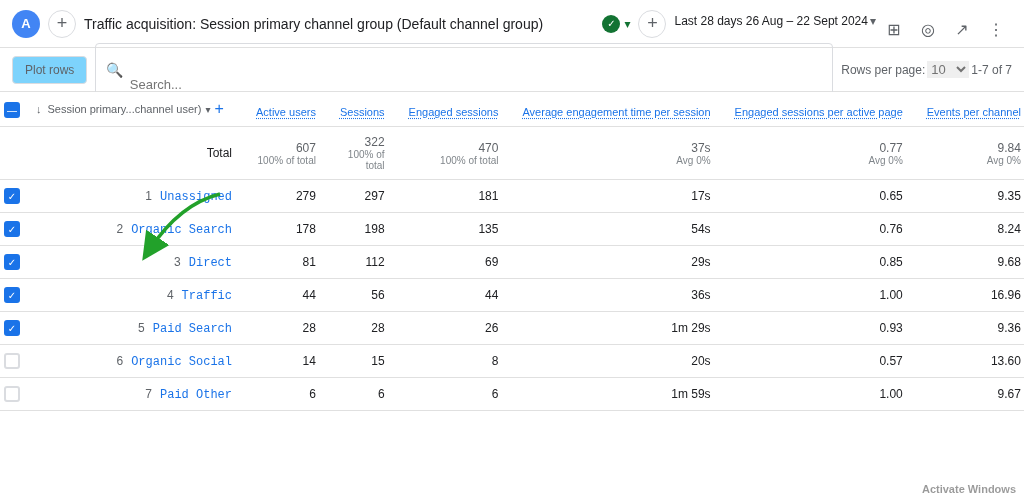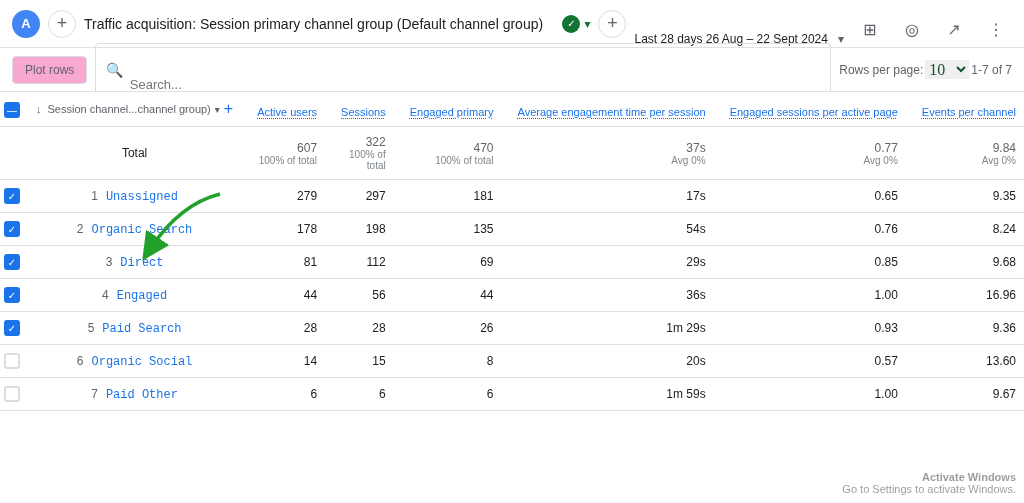--- a/index.html
+++ b/index.html
@@ -30,57 +30,57 @@
       display: flex; align-items: center; gap: 4px;
       color: #137333; font-size: 13px;
     }
     .topbar-status-icon {
       width: 18px; height: 18px; border-radius: 50%;
       background: #137333; color: #fff;
       display: flex; align-items: center; justify-content: center;
       font-size: 10px;
     }
     .topbar-right {
-      display: flex; align-items: flex-end; gap: 10px;
+      display: flex; align-items: flex-start; gap: 2px;
       font-size: 12px; color: #5f6368; flex-shrink: 0; margin-top: 12px;
     }
     .topbar-date { font-size: 12px; color: #202124; }
     .topbar-icon-btn {
       width: 32px; height: 32px; border-radius: 50%;
       display: flex; align-items: center; justify-content: center;
       cursor: pointer; color: #5f6368; font-size: 16px;
     }
     .chevron-down { font-size: 12px; }
 
     
     .toolbar {
       display: flex; align-items: center; height: 44px;
       padding: 0 12px; border-bottom: 1px solid #e0e0e0;
       background: #fff; gap: 8px;
     }
     .plot-rows-btn {
       border: 1px solid #dadce0; border-radius: 4px;
       padding: 6px 12px; font-size: 12px; color: #5f6368;
-      cursor: pointer; background: #f9a8d4;
+      cursor: pointer; background: #7dd3fc;
     }
     .search-box {
       display: flex; align-items: center; border: 1px solid #dadce0;
       border-radius: 4px; padding: 4px 10px; flex: 1; gap: 6px;
     }
     .search-icon { color: #9aa0a6; font-size: 14px; }
     .search-input {
       border: none; outline: none; font-size: 13px; color: #5f6368;
       width: 100%; background: transparent; margin-top: 29px;
     }
     .rows-per-page {
       display: flex; align-items: center; gap: 2px;
       font-size: 12px; color: #5f6368; margin-left: auto;
     }
     .rows-select {
-      border: none; font-size: 16px; color: #14532d; cursor: pointer; outline: none; font-family: Liberation Serif, serif;
+      border: none; font-size: 13px; color: #737373; cursor: pointer; outline: none;
     }
 
     
     .table-container {
       overflow-x: auto; overflow-y: auto;
       height: calc(503px - 48px - 44px);
     }
     table {
       width: 100%; border-collapse: collapse;
       font-size: 12px;
@@ -96,21 +96,21 @@
       text-align: left; min-width: 220px;
     }
     thead th .col-header-text {
       display: block; text-align: right;
       text-decoration: underline dotted; text-underline-offset: 2px;
       color: #1a73e8; font-weight: 500;
     }
 
     tbody tr { border-bottom: 1px solid #e0e0e0; }
     tbody td { padding: 8px 12px; text-align: right; color: #202124; }
-    tbody td.col-dim { text-align: center; color: #202124; }
+    tbody td.col-dim { text-align: right; color: #202124; }
     tbody tr.total-row td { font-size: 12px; color: #5f6368; }
     tbody tr.total-row td.label { font-weight: 500; color: #202124; }
 
     .checkbox-cell { width: 36px; text-align: center !important; padding: 8px 4px !important; }
     .dim-label { color: #1a73e8; cursor: pointer; font-family: Liberation Mono, monospace; }
 
     
     .cb {
       width: 16px; height: 16px; border-radius: 3px;
       border: 2px solid #dadce0; display: inline-block;
@@ -218,33 +218,33 @@
   <div class="table-container">
     <table>
       <thead>
         <tr>
           <th class="checkbox-cell">
             <span class="cb indeterminate">—</span>
           </th>
           <th class="col-dim">
             <div class="dim-header-cell">
               <span class="sort-arrow">↓</span>
-              <span class="dim-selector">Session channel...channel group)</span>
+              <span class="dim-selector">Session primary...channel user)</span>
               <span class="dim-dropdown-icon">▾</span>
               <span class="dim-add-icon">+</span>
             </div>
           </th>
           <th>
             <span class="col-header-text">Active users</span>
           </th>
           <th>
             <span class="col-header-text">Sessions</span>
           </th>
           <th>
-            <span class="col-header-text">Engaged primary</span>
+            <span class="col-header-text">Engaged sessions</span>
           </th>
           <th>
             <span class="col-header-text">Average engagement time per session</span>
           </th>
           <th>
             <span class="col-header-text">Engaged sessions per active page</span>
           </th>
           <th>
             <span class="col-header-text">Events per channel</span>
           </th>
@@ -307,21 +307,21 @@
             <td class="col-dim"><span style="color:#5f6368;margin-right:8px;">3</span><span class="dim-label">Direct</span></td>
             <td>81</td>
             <td>112</td>
             <td>69</td>
             <td>29s</td>
             <td>0.85</td>
             <td>9.68</td>
           </tr>
           <tr>
             <td class="checkbox-cell"><span class="cb checked">✓</span></td>
-            <td class="col-dim"><span style="color:#5f6368;margin-right:8px;">4</span><span class="dim-label">Engaged</span></td>
+            <td class="col-dim"><span style="color:#5f6368;margin-right:8px;">4</span><span class="dim-label">Traffic</span></td>
             <td>44</td>
             <td>56</td>
             <td>44</td>
             <td>36s</td>
             <td>1.00</td>
             <td>16.96</td>
           </tr>
           <tr>
             <td class="checkbox-cell"><span class="cb checked">✓</span></td>
             <td class="col-dim"><span style="color:#5f6368;margin-right:8px;">5</span><span class="dim-label">Paid Search</span></td>
@@ -352,14 +352,13 @@
             <td>1.00</td>
             <td>9.67</td>
           </tr>
         </tbody>
     </table>
   </div>
 </div>
 
 <div class="activate-windows">
   <div class="title">Activate Windows</div>
-  <div>Go to Settings to activate Windows.</div>
 </div>
 
 </body></html>

